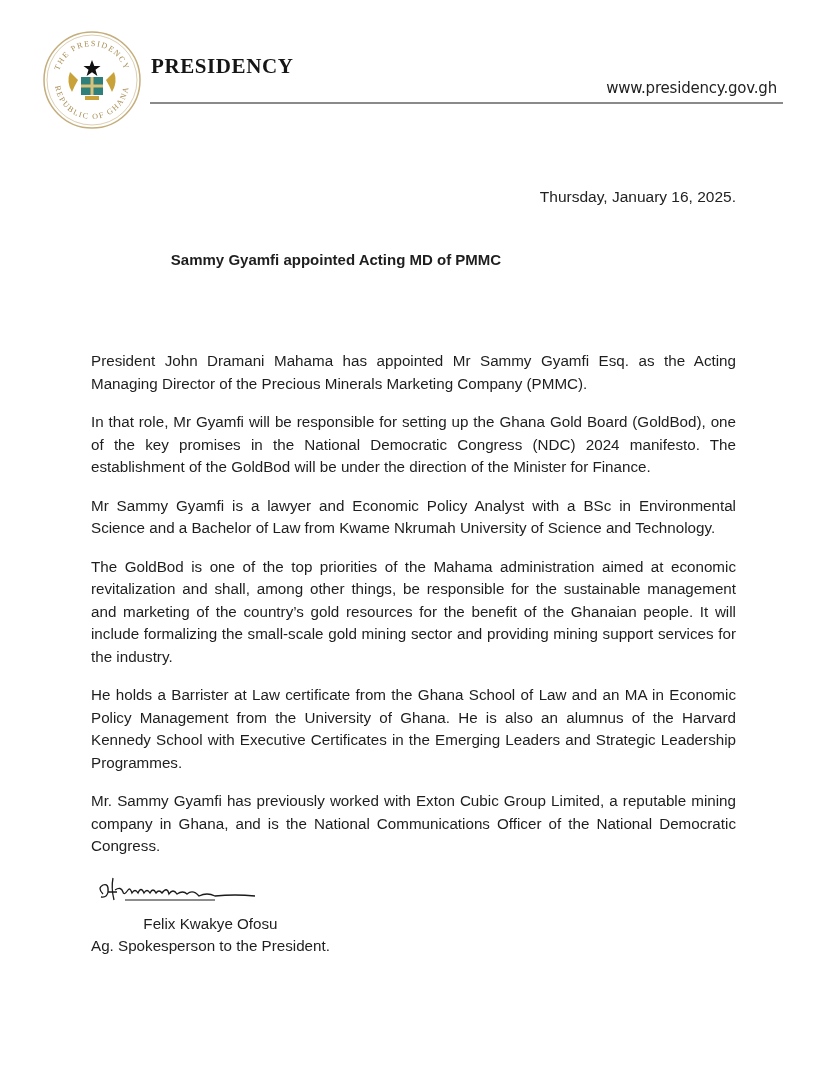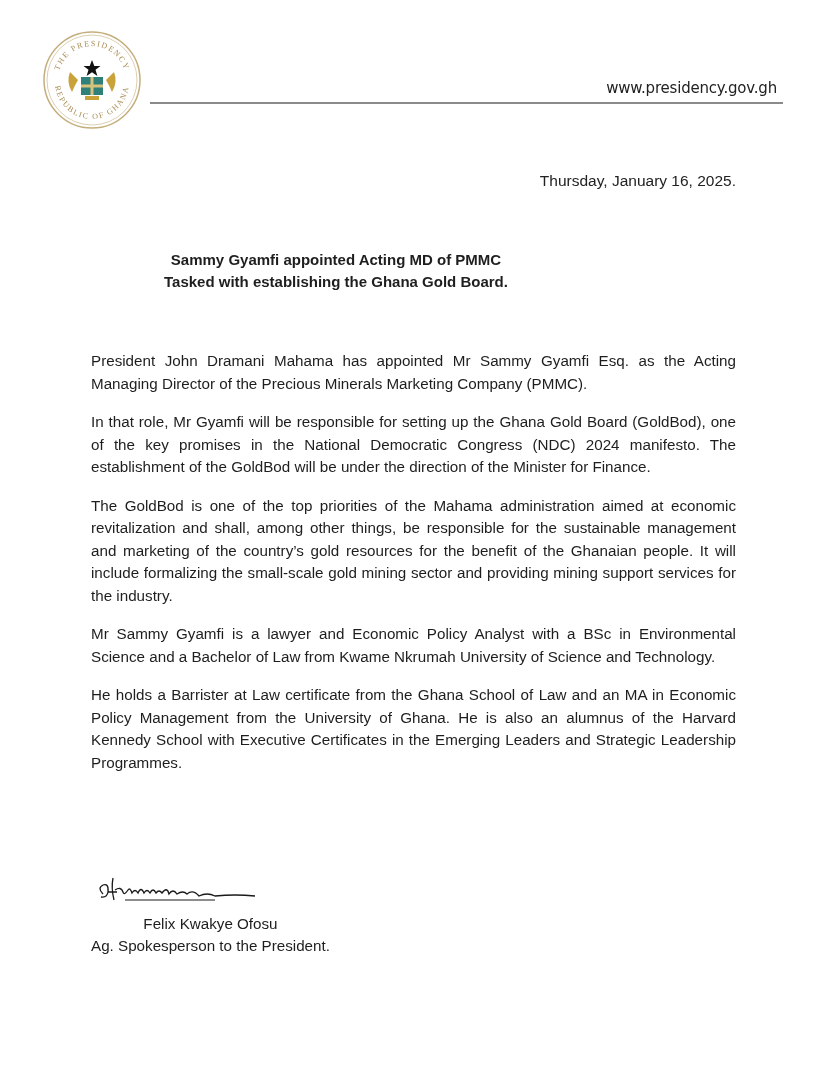--- a/index.html
+++ b/index.html
@@ -2,21 +2,21 @@
 <html><head>
   <meta charset="utf-8">
   <style>
     html, body { margin: 0; padding: 0; background: #ffffff; }
     body { width: 826px; height: 1080px; position: relative; overflow: hidden; color: #1e1e1e; font-family: "Liberation Sans", sans-serif; }
     .seal { position: absolute; left: 42px; top: 30px; width: 100px; height: 100px; }
     .brand { position: absolute; left: 151px; top: 56px; font-family: "Liberation Serif", serif; font-weight: bold; font-size: 21px; line-height: 20px; letter-spacing: 0.6px; color: #151515; }
     .brand div { white-space: nowrap; }
     .header-rule { position: absolute; left: 150px; top: 102px; width: 633px; height: 2px; background: #8a8a8a; }
     .website { position: absolute; right: 49px; top: 79px; font-size: 15px; color: #222; font-family: "DejaVu Sans", sans-serif; letter-spacing: -0.2px; }
-    .date { position: absolute; right: 90px; top: 172px; font-size: 15.5px; color: #222; }
+    .date { position: absolute; right: 90px; top: 188px; font-size: 15.5px; color: #222; }
     .headline { position: absolute; left: 0; width: 672px; top: 249px; text-align: center; font-weight: bold; font-size: 15px; line-height: 22px; color: #1e1e1e; }
     .body { position: absolute; left: 91px; width: 645px; top: 334px; font-size: 15.2px; line-height: 22.5px; color: #1e1e1e; }
     .body p { margin: 16px 0 11px 0; text-align: justify; }
     .signature { position: absolute; left: 95px; top: 872px; width: 170px; height: 40px; }
     .signer { position: absolute; left: 91px; top: 913px; font-size: 15.2px; line-height: 22px; color: #1e1e1e; text-align: center; }
   </style>
 </head>
 <body>
 
 <svg class="seal" viewBox="0 0 100 100">
@@ -38,38 +38,39 @@
 
   <polygon points="50,30 52.3,36 58.5,36 53.5,39.8 55.4,46 50,42.2 44.6,46 46.5,39.8 41.5,36 47.7,36" fill="#111"></polygon>
 
   <rect x="39" y="47" width="22" height="18" fill="#2f7f7a"></rect>
   <rect x="48.5" y="47" width="3" height="18" fill="#d7c27a"></rect>
   <rect x="39" y="54.5" width="22" height="3" fill="#d7c27a"></rect>
   <rect x="43" y="66" width="14" height="4" fill="#c9a23a"></rect>
 </svg>
 
 <div class="brand">
+  <div>PRESIDENCY</div>
 </div>
 
 <div class="website">www.presidency.gov.gh</div>
 <div class="header-rule"></div>
 
 <div class="date">Thursday, January 16, 2025.</div>
 
 <div class="headline">
   <div>Sammy Gyamfi appointed Acting MD of PMMC</div>
-  <div>Tasked with establishing the Ghana Gold Board.</div>
 </div>
 
 <div class="body">
   <p>President John Dramani Mahama has appointed Mr Sammy Gyamfi Esq. as the Acting Managing Director of the Precious Minerals Marketing Company (PMMC).</p>
   <p>In that role, Mr Gyamfi will be responsible for setting up the Ghana Gold Board (GoldBod), one of the key promises in the National Democratic Congress (NDC) 2024 manifesto. The establishment of the GoldBod will be under the direction of the Minister for Finance.</p>
+  <p>Mr Sammy Gyamfi is a lawyer and Economic Policy Analyst with a BSc in Environmental Science and a Bachelor of Law from Kwame Nkrumah University of Science and Technology.</p>
   <p>The GoldBod is one of the top priorities of the Mahama administration aimed at economic revitalization and shall, among other things, be responsible for the sustainable management and marketing of the country’s gold resources for the benefit of the Ghanaian people. It will include formalizing the small-scale gold mining sector and providing mining support services for the industry.</p>
-  <p>Mr Sammy Gyamfi is a lawyer and Economic Policy Analyst with a BSc in Environmental Science and a Bachelor of Law from Kwame Nkrumah University of Science and Technology.</p>
   <p>He holds a Barrister at Law certificate from the Ghana School of Law and an MA in Economic Policy Management from the University of Ghana. He is also an alumnus of the Harvard Kennedy School with Executive Certificates in the Emerging Leaders and Strategic Leadership Programmes.</p>
+  <p>Mr. Sammy Gyamfi has previously worked with Exton Cubic Group Limited, a reputable mining company in Ghana, and is the National Communications Officer of the National Democratic Congress.</p>
 </div>
 
 <svg class="signature" viewBox="0 0 170 40">
   <path d="M8 22 Q2 16 8 13 Q14 11 13 20 Q12 26 6 25 M13 20 L22 20 M18 6 Q16 16 19 28 M20 18 Q26 14 28 20 Q29 24 33 18 Q35 15 37 21 Q40 16 43 21 Q46 14 49 21 Q52 16 55 21 Q58 15 61 21 Q64 17 67 21 Q72 14 74 22 Q78 16 82 22 Q88 18 92 22 Q98 17 104 24 Q112 20 120 24 Q140 22 160 24" fill="none" stroke="#1a1a1a" stroke-width="1.3"></path>
   <path d="M30 28 L120 28" stroke="#1a1a1a" stroke-width="1"></path>
 </svg>
 
 <div class="signer">
   <div>Felix Kwakye Ofosu</div>
   <div>Ag. Spokesperson to the President.</div>

